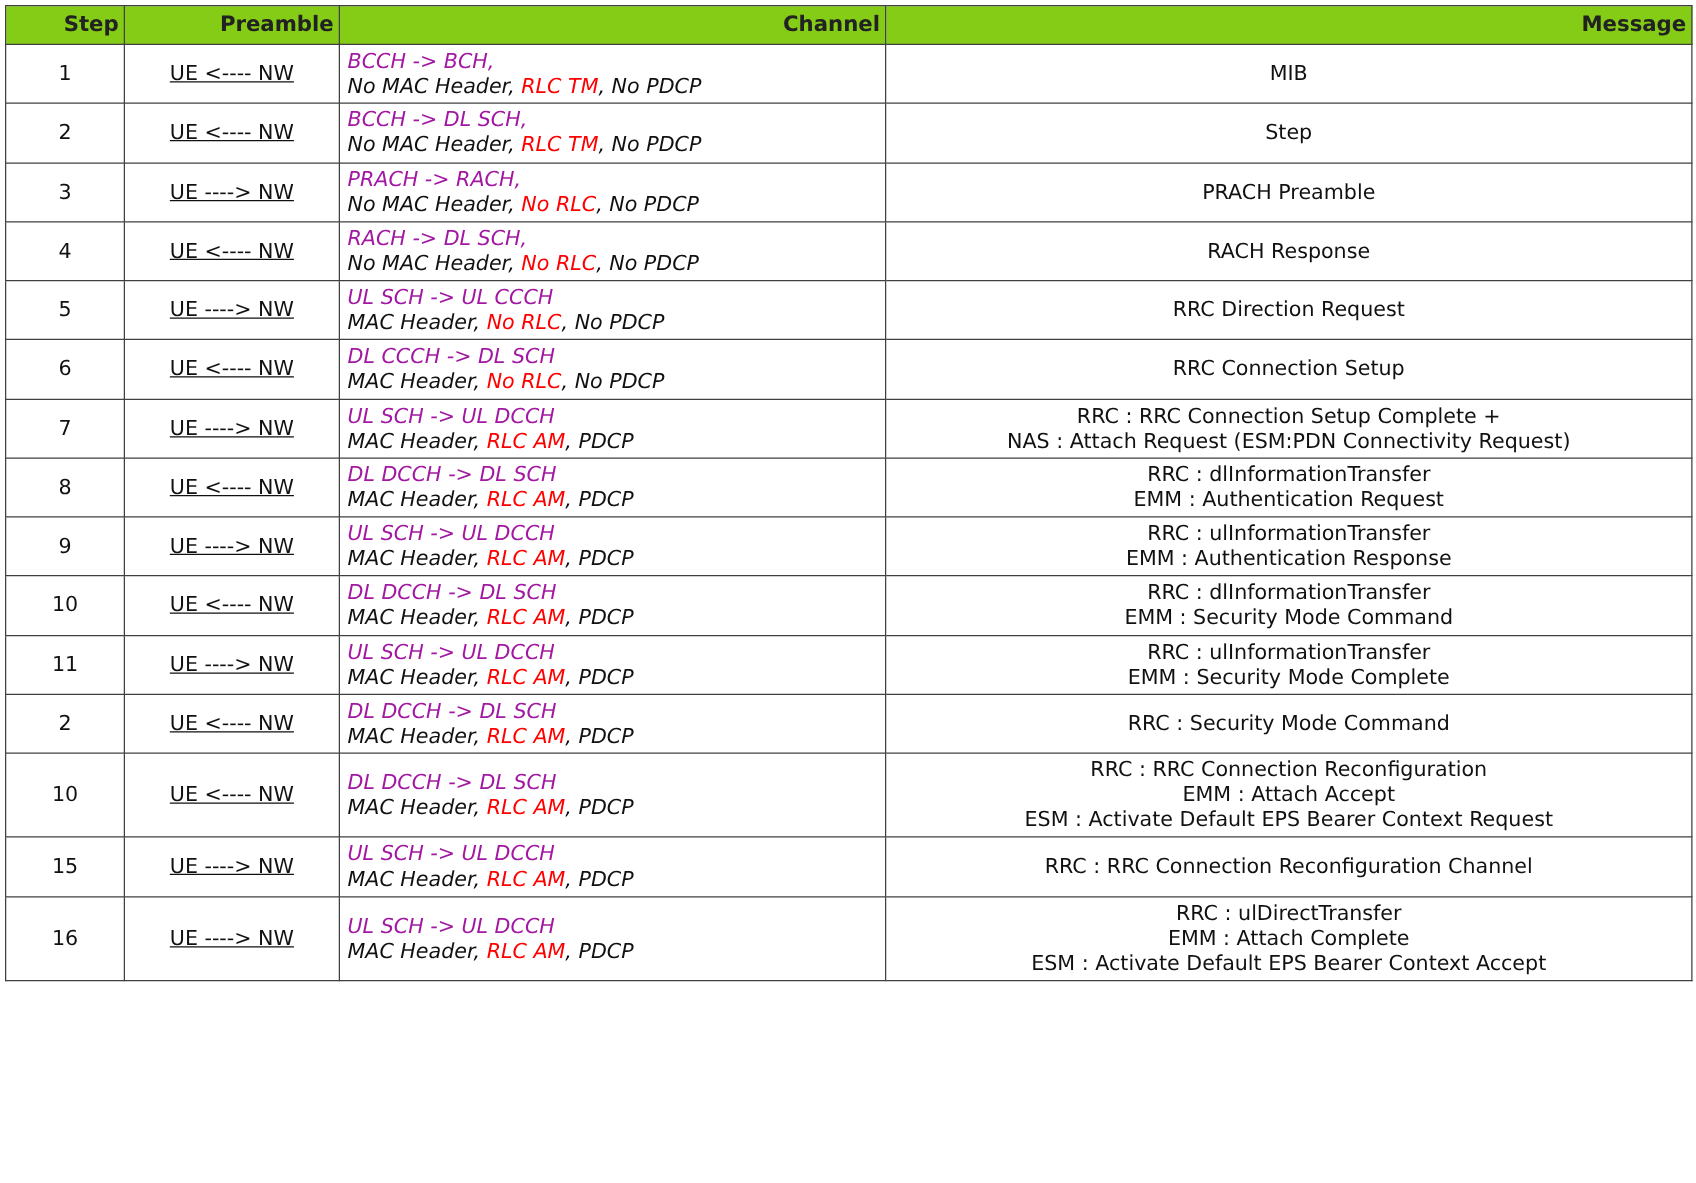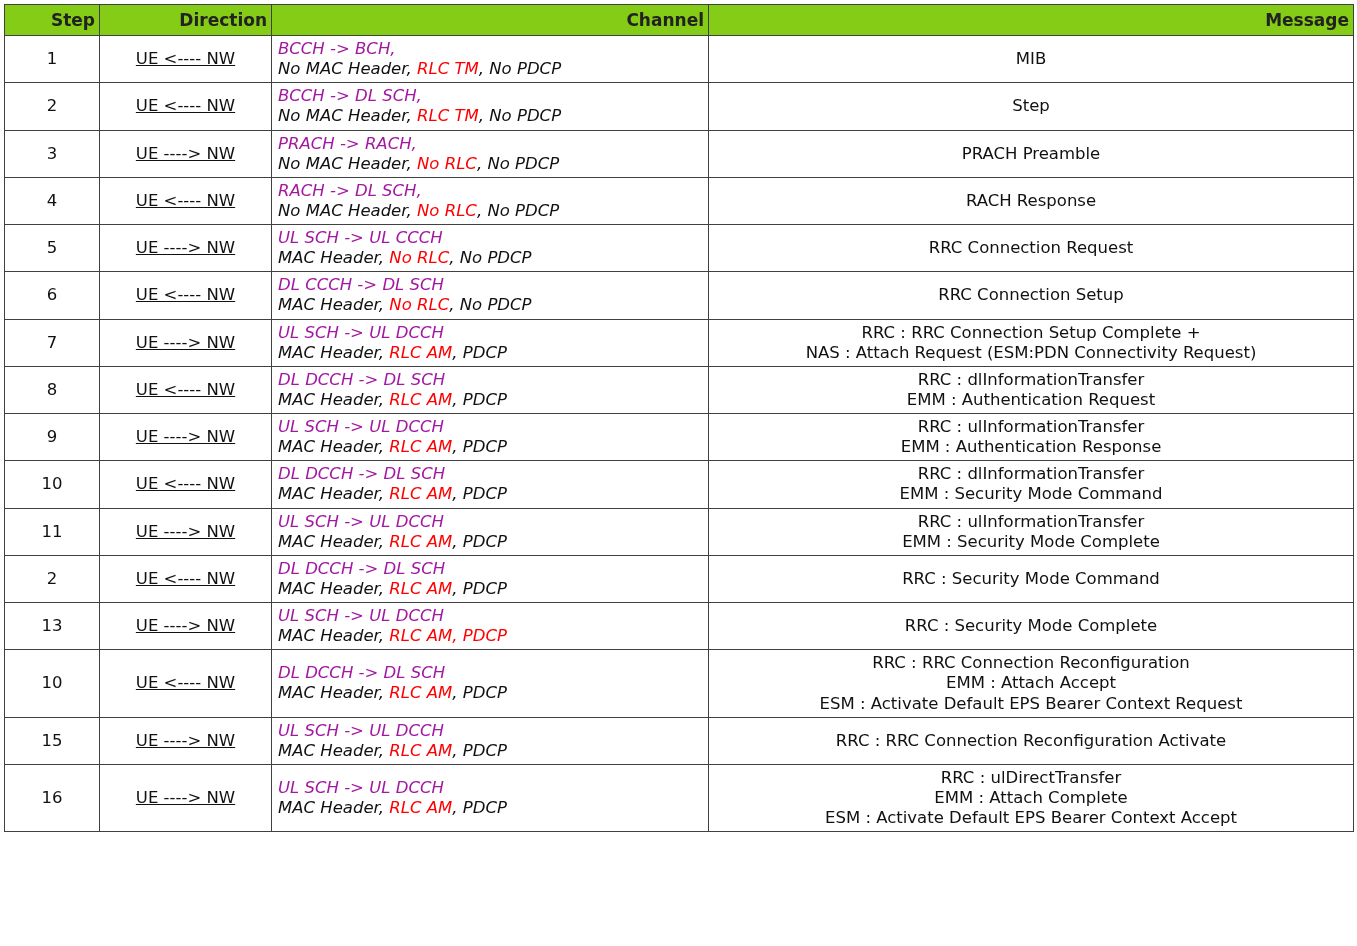--- a/index.html
+++ b/index.html
@@ -85,21 +85,21 @@
   <table class="proc">
     <colgroup>
       <col class="c-step">
       <col class="c-dir">
       <col class="c-chan">
       <col class="c-msg">
     </colgroup>
     <thead>
       <tr>
         <th>Step</th>
-        <th>Direction</th>
+        <th>Preamble</th>
         <th>Channel</th>
         <th>Message</th>
       </tr>
     </thead>
     <tbody id="table-body">
         <tr>
           <td class="step">1</td>
           <td class="dir">UE &lt;---- NW</td>
           <td class="chan">
             <span class="chan-line1">BCCH -&gt; BCH,</span>
@@ -143,21 +143,21 @@
           </td>
         </tr>
         <tr>
           <td class="step">5</td>
           <td class="dir">UE ----&gt; NW</td>
           <td class="chan">
             <span class="chan-line1">UL SCH -&gt; UL CCCH</span>
             <span class="chan-line2"><span>MAC Header, </span><span class="rlc-red">No RLC</span><span>, No PDCP</span></span>
           </td>
           <td class="msg">
-            <span class="msg-line">RRC Connection Request</span>
+            <span class="msg-line">RRC Direction Request</span>
           </td>
         </tr>
         <tr>
           <td class="step">6</td>
           <td class="dir">UE &lt;---- NW</td>
           <td class="chan">
             <span class="chan-line1">DL CCCH -&gt; DL SCH</span>
             <span class="chan-line2"><span>MAC Header, </span><span class="rlc-red">No RLC</span><span>, No PDCP</span></span>
           </td>
           <td class="msg">
@@ -226,31 +226,20 @@
         </tr>
         <tr>
           <td class="step">2</td>
           <td class="dir">UE &lt;---- NW</td>
           <td class="chan">
             <span class="chan-line1">DL DCCH -&gt; DL SCH</span>
             <span class="chan-line2"><span>MAC Header, </span><span class="rlc-red">RLC AM</span><span>, PDCP</span></span>
           </td>
           <td class="msg">
             <span class="msg-line">RRC : Security Mode Command</span>
-          </td>
-        </tr>
-        <tr>
-          <td class="step">13</td>
-          <td class="dir">UE ----&gt; NW</td>
-          <td class="chan">
-            <span class="chan-line1">UL SCH -&gt; UL DCCH</span>
-            <span class="chan-line2"><span>MAC Header, </span><span class="rlc-red">RLC AM, PDCP</span><span></span></span>
-          </td>
-          <td class="msg">
-            <span class="msg-line">RRC : Security Mode Complete</span>
           </td>
         </tr>
         <tr>
           <td class="step">10</td>
           <td class="dir">UE &lt;---- NW</td>
           <td class="chan">
             <span class="chan-line1">DL DCCH -&gt; DL SCH</span>
             <span class="chan-line2"><span>MAC Header, </span><span class="rlc-red">RLC AM</span><span>, PDCP</span></span>
           </td>
           <td class="msg">
@@ -260,21 +249,21 @@
           </td>
         </tr>
         <tr>
           <td class="step">15</td>
           <td class="dir">UE ----&gt; NW</td>
           <td class="chan">
             <span class="chan-line1">UL SCH -&gt; UL DCCH</span>
             <span class="chan-line2"><span>MAC Header, </span><span class="rlc-red">RLC AM</span><span>, PDCP</span></span>
           </td>
           <td class="msg">
-            <span class="msg-line">RRC : RRC Connection Reconfiguration Activate</span>
+            <span class="msg-line">RRC : RRC Connection Reconfiguration Channel</span>
           </td>
         </tr>
         <tr>
           <td class="step">16</td>
           <td class="dir">UE ----&gt; NW</td>
           <td class="chan">
             <span class="chan-line1">UL SCH -&gt; UL DCCH</span>
             <span class="chan-line2"><span>MAC Header, </span><span class="rlc-red">RLC AM</span><span>, PDCP</span></span>
           </td>
           <td class="msg">

